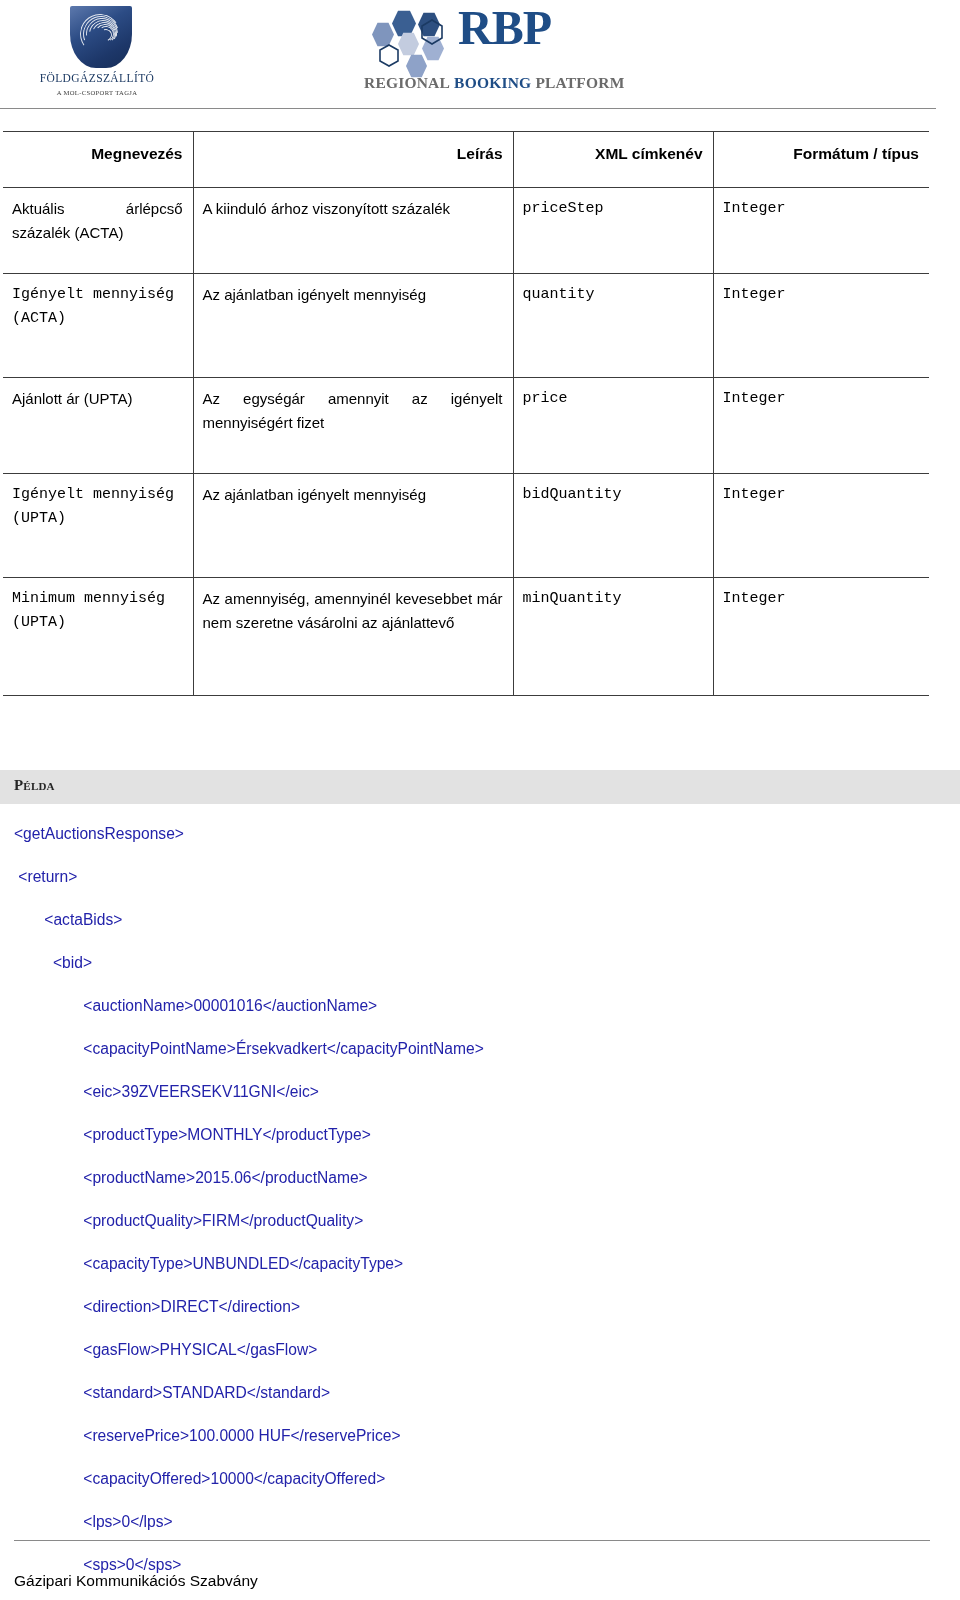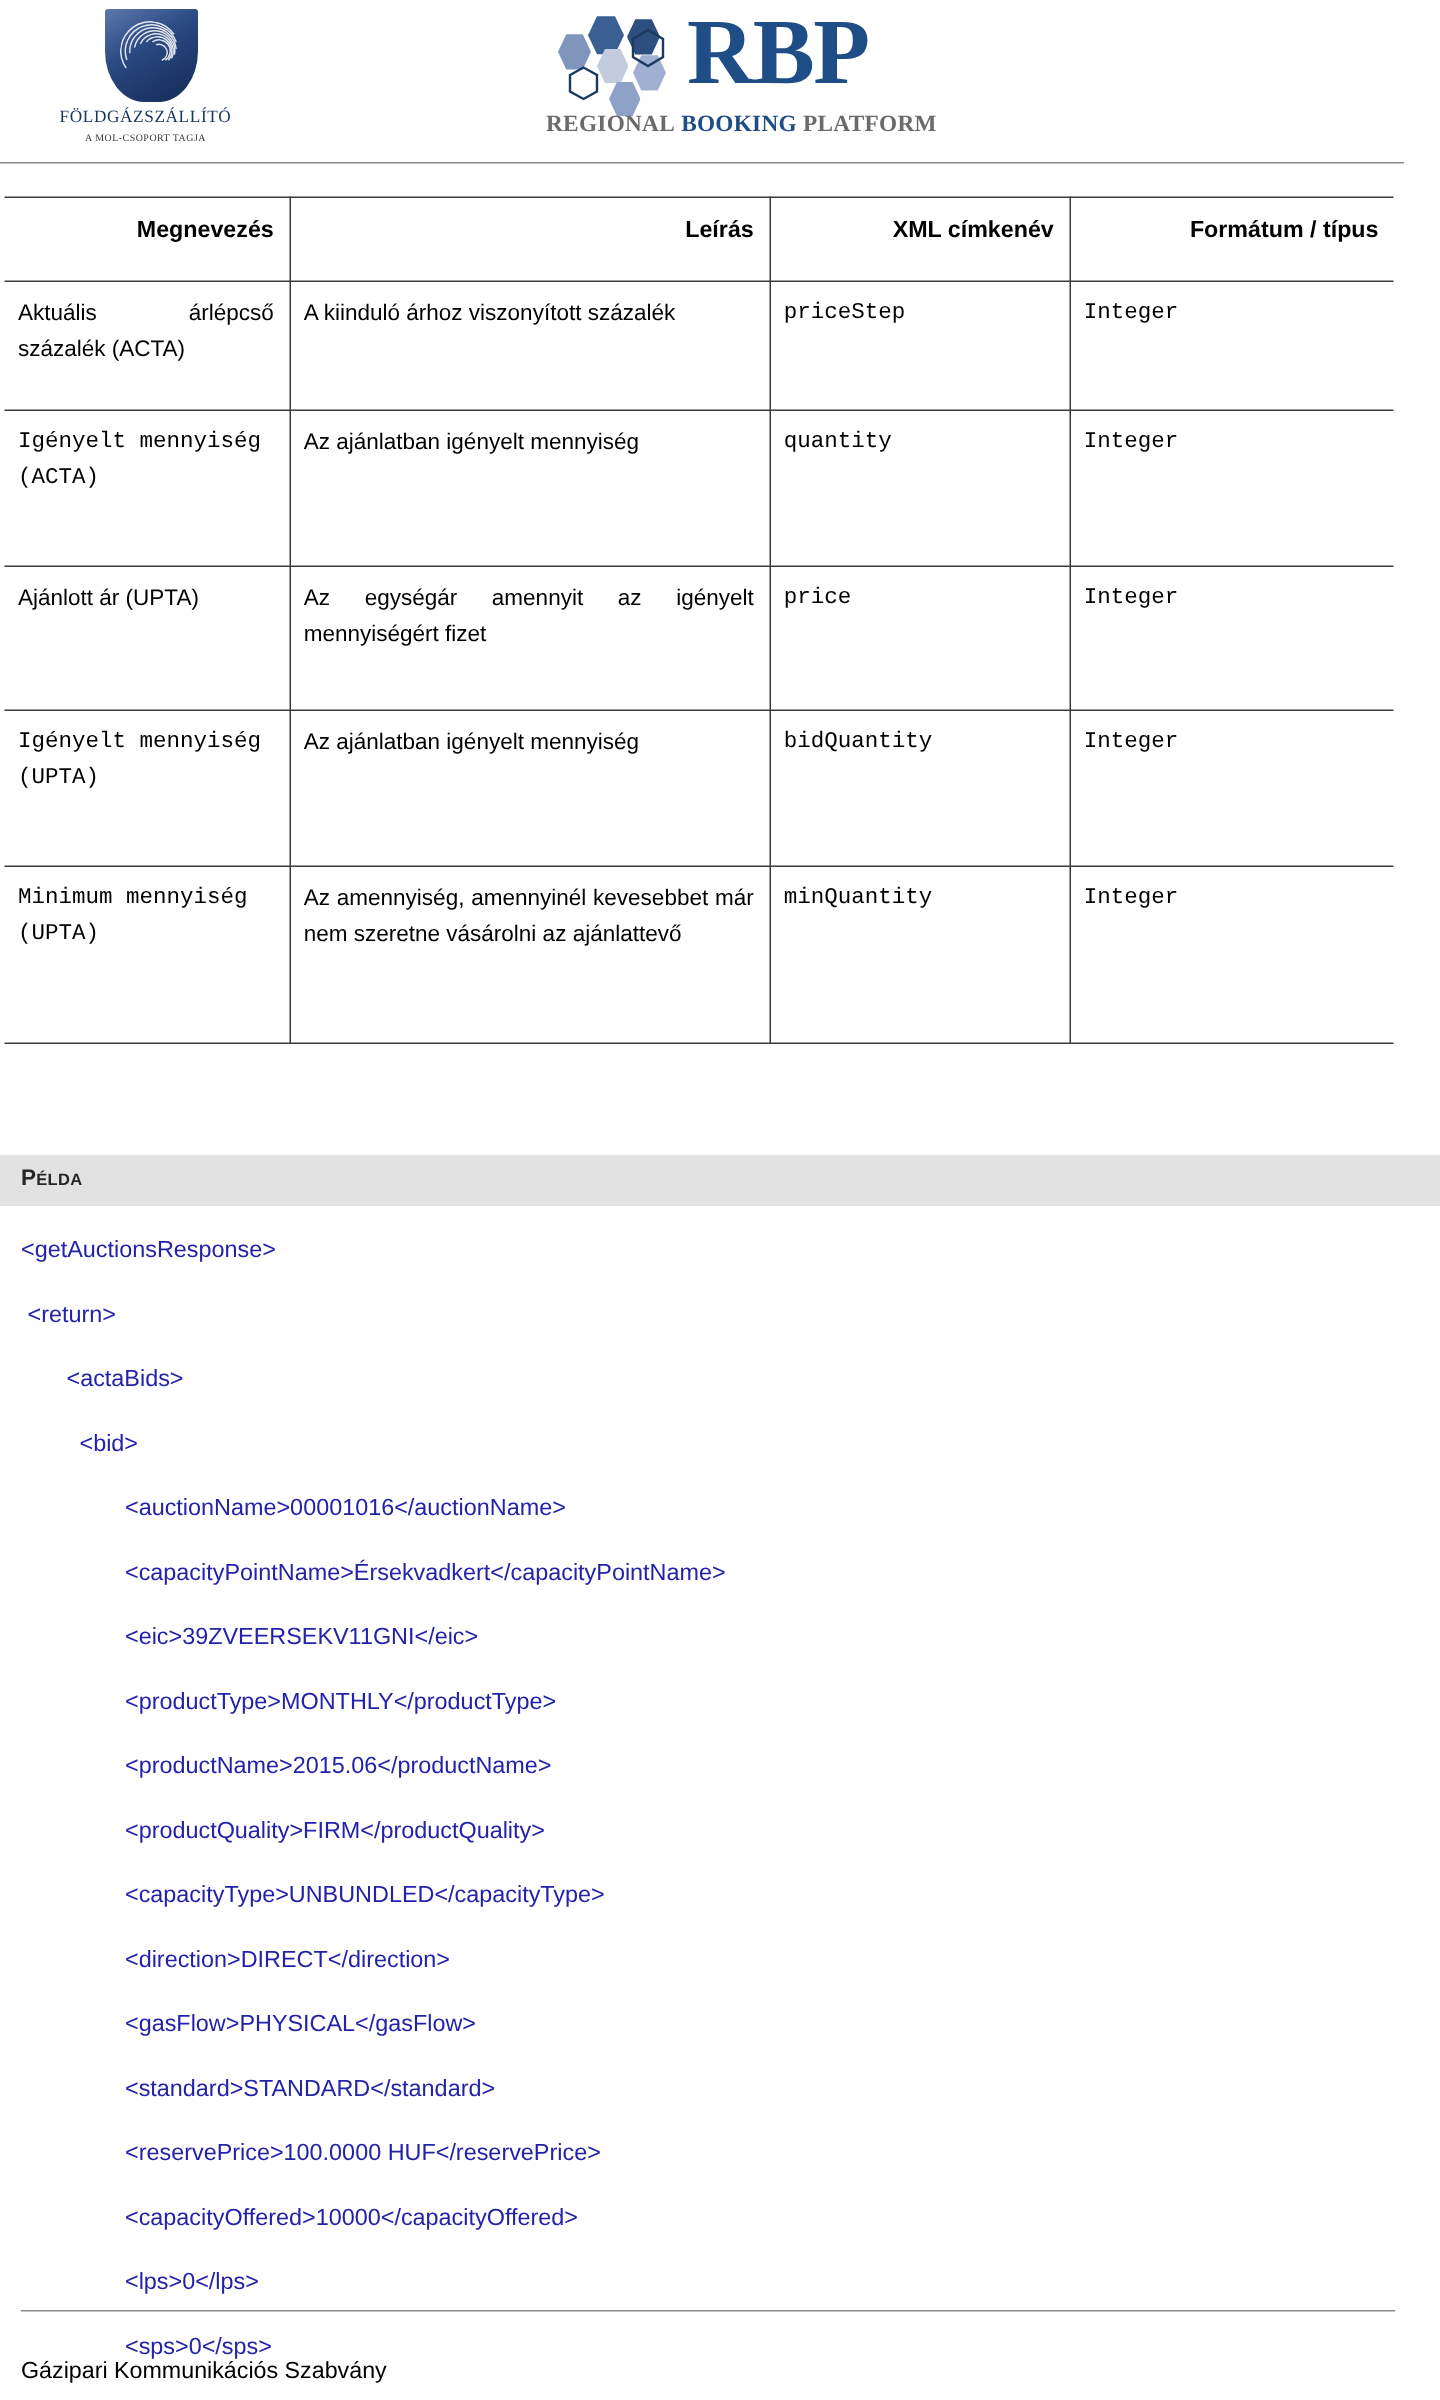--- a/index.html
+++ b/index.html
@@ -82,21 +82,21 @@
   #rbp-hexes { position: absolute; left: 0; top: 2px; width: 104px; height: 68px; }
   .hex {
     position: absolute;
     clip-path: polygon(25% 3%, 75% 3%, 100% 50%, 75% 97%, 25% 97%, 0% 50%);
   }
   #rbp-word {
     position: absolute;
     left: 96px; top: -4px;
     font-family: "Liberation Serif", serif;
     font-weight: 700;
-    font-size: 62px;
+    font-size: 48px;
     letter-spacing: -1px;
     color: #1f4d86;
     line-height: 1;
   }
   #rbp-tag {
     position: absolute;
     left: 2px; top: 66px;
     width: 224px;
     text-align: center;
     font-family: "Liberation Serif", serif;
@@ -166,20 +166,21 @@
     background: #e2e2e2;
   }
   #pelda-label {
     position: absolute;
     left: 14px; top: 7px;
     font-weight: 700;
     font-size: 15px;
     color: #262626;
     font-variant: small-caps;
     letter-spacing: .2px;
+    font-family: Liberation Serif, serif;
   }
 
   
   #xml-block {
     position: absolute;
     left: 14px; top: 812px;
     width: 930px;
     color: #2222aa;
     font-family: "Liberation Sans", sans-serif;
     font-size: 15.6px;

